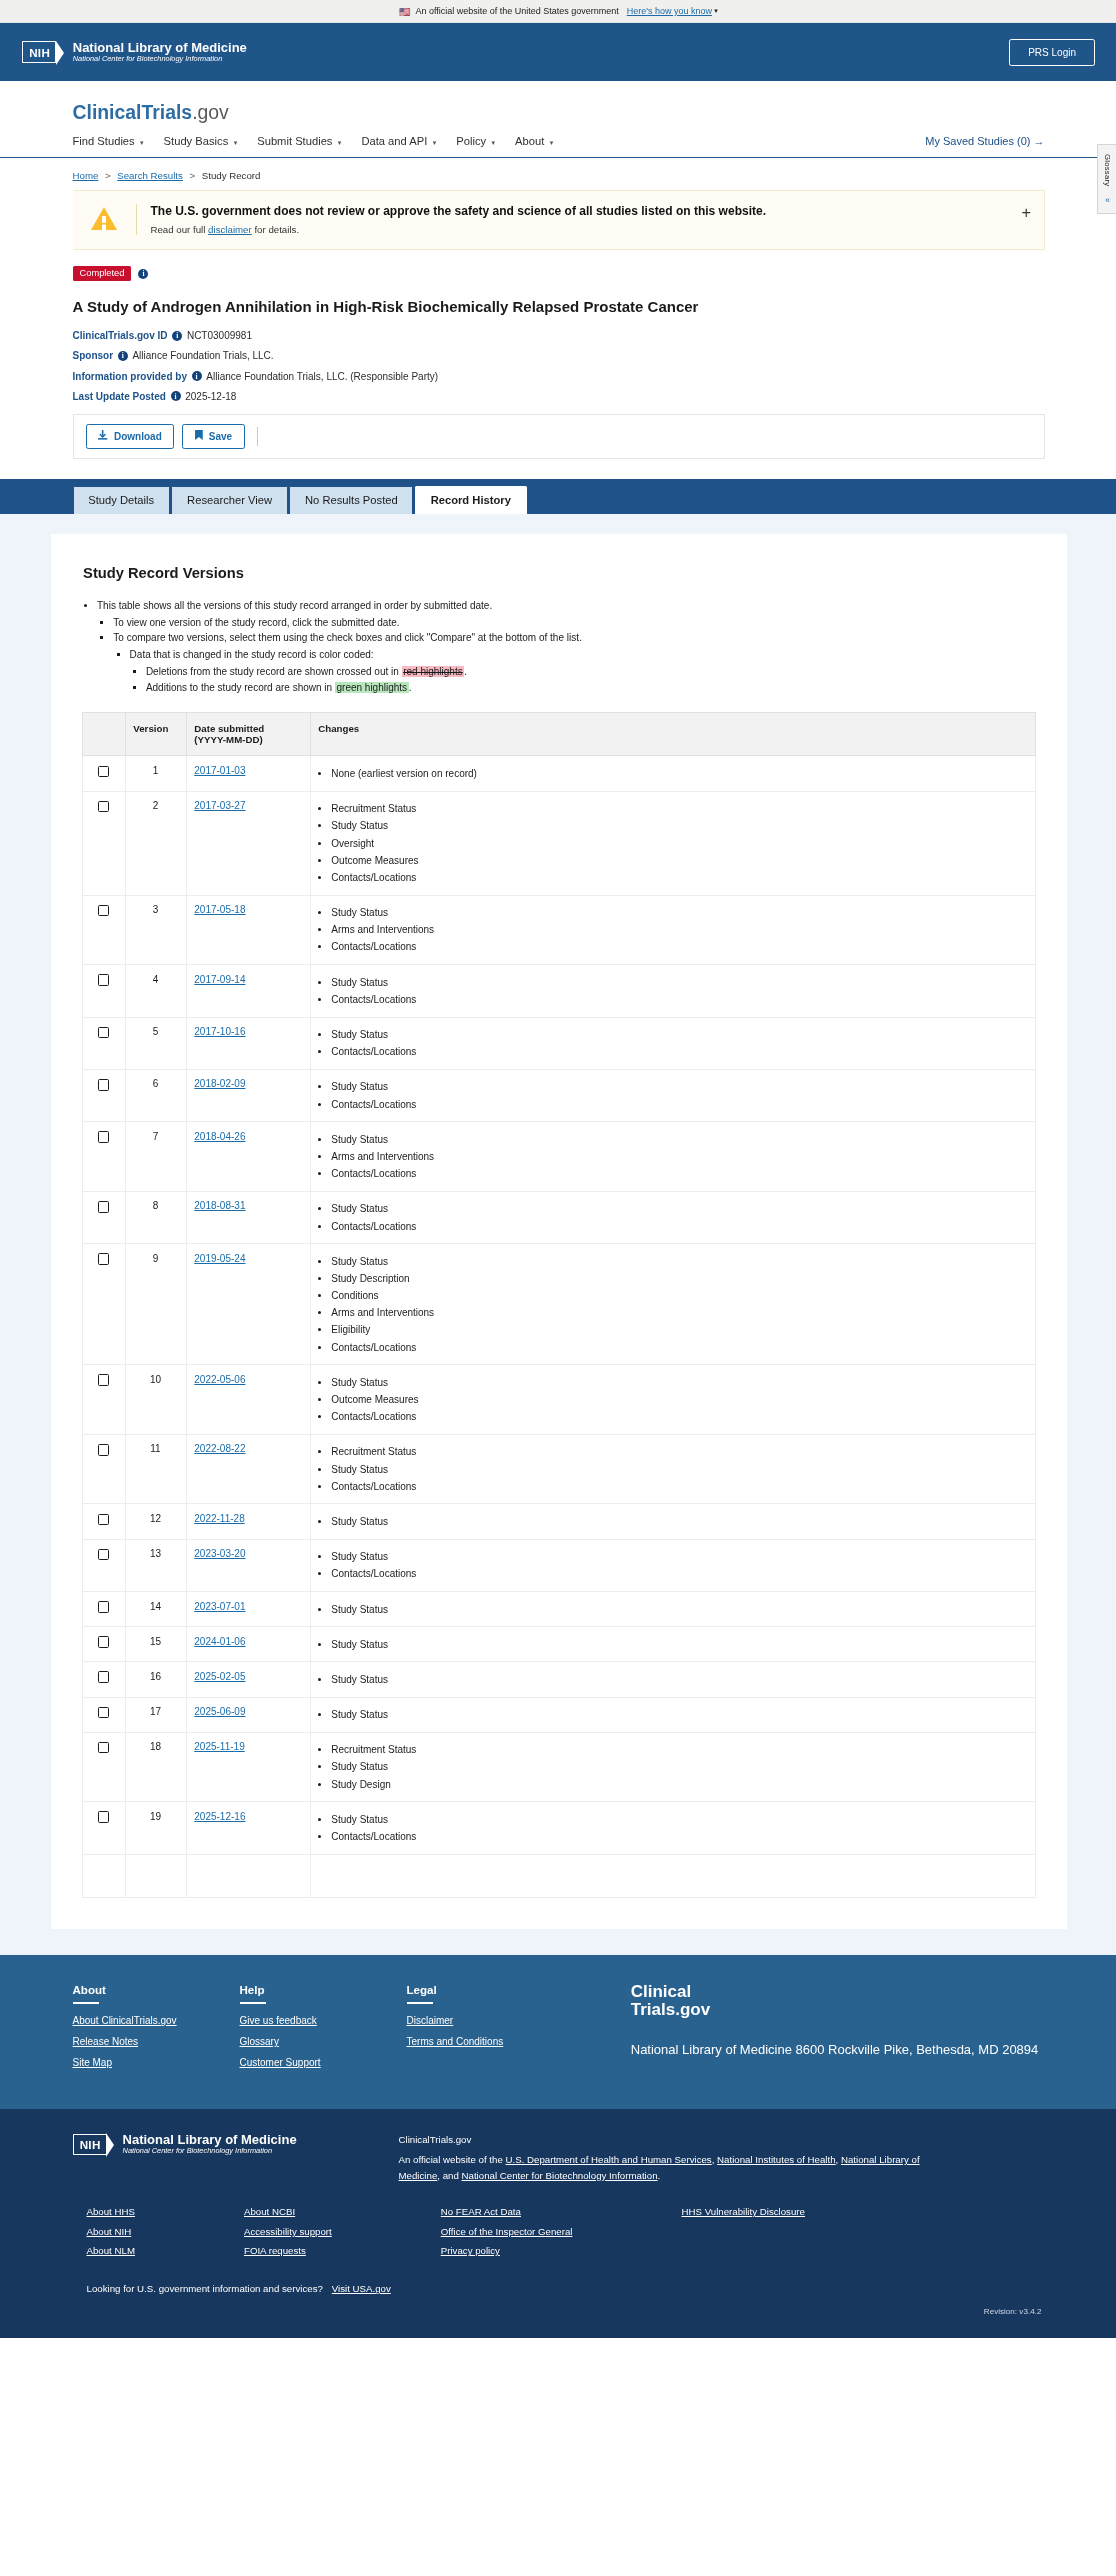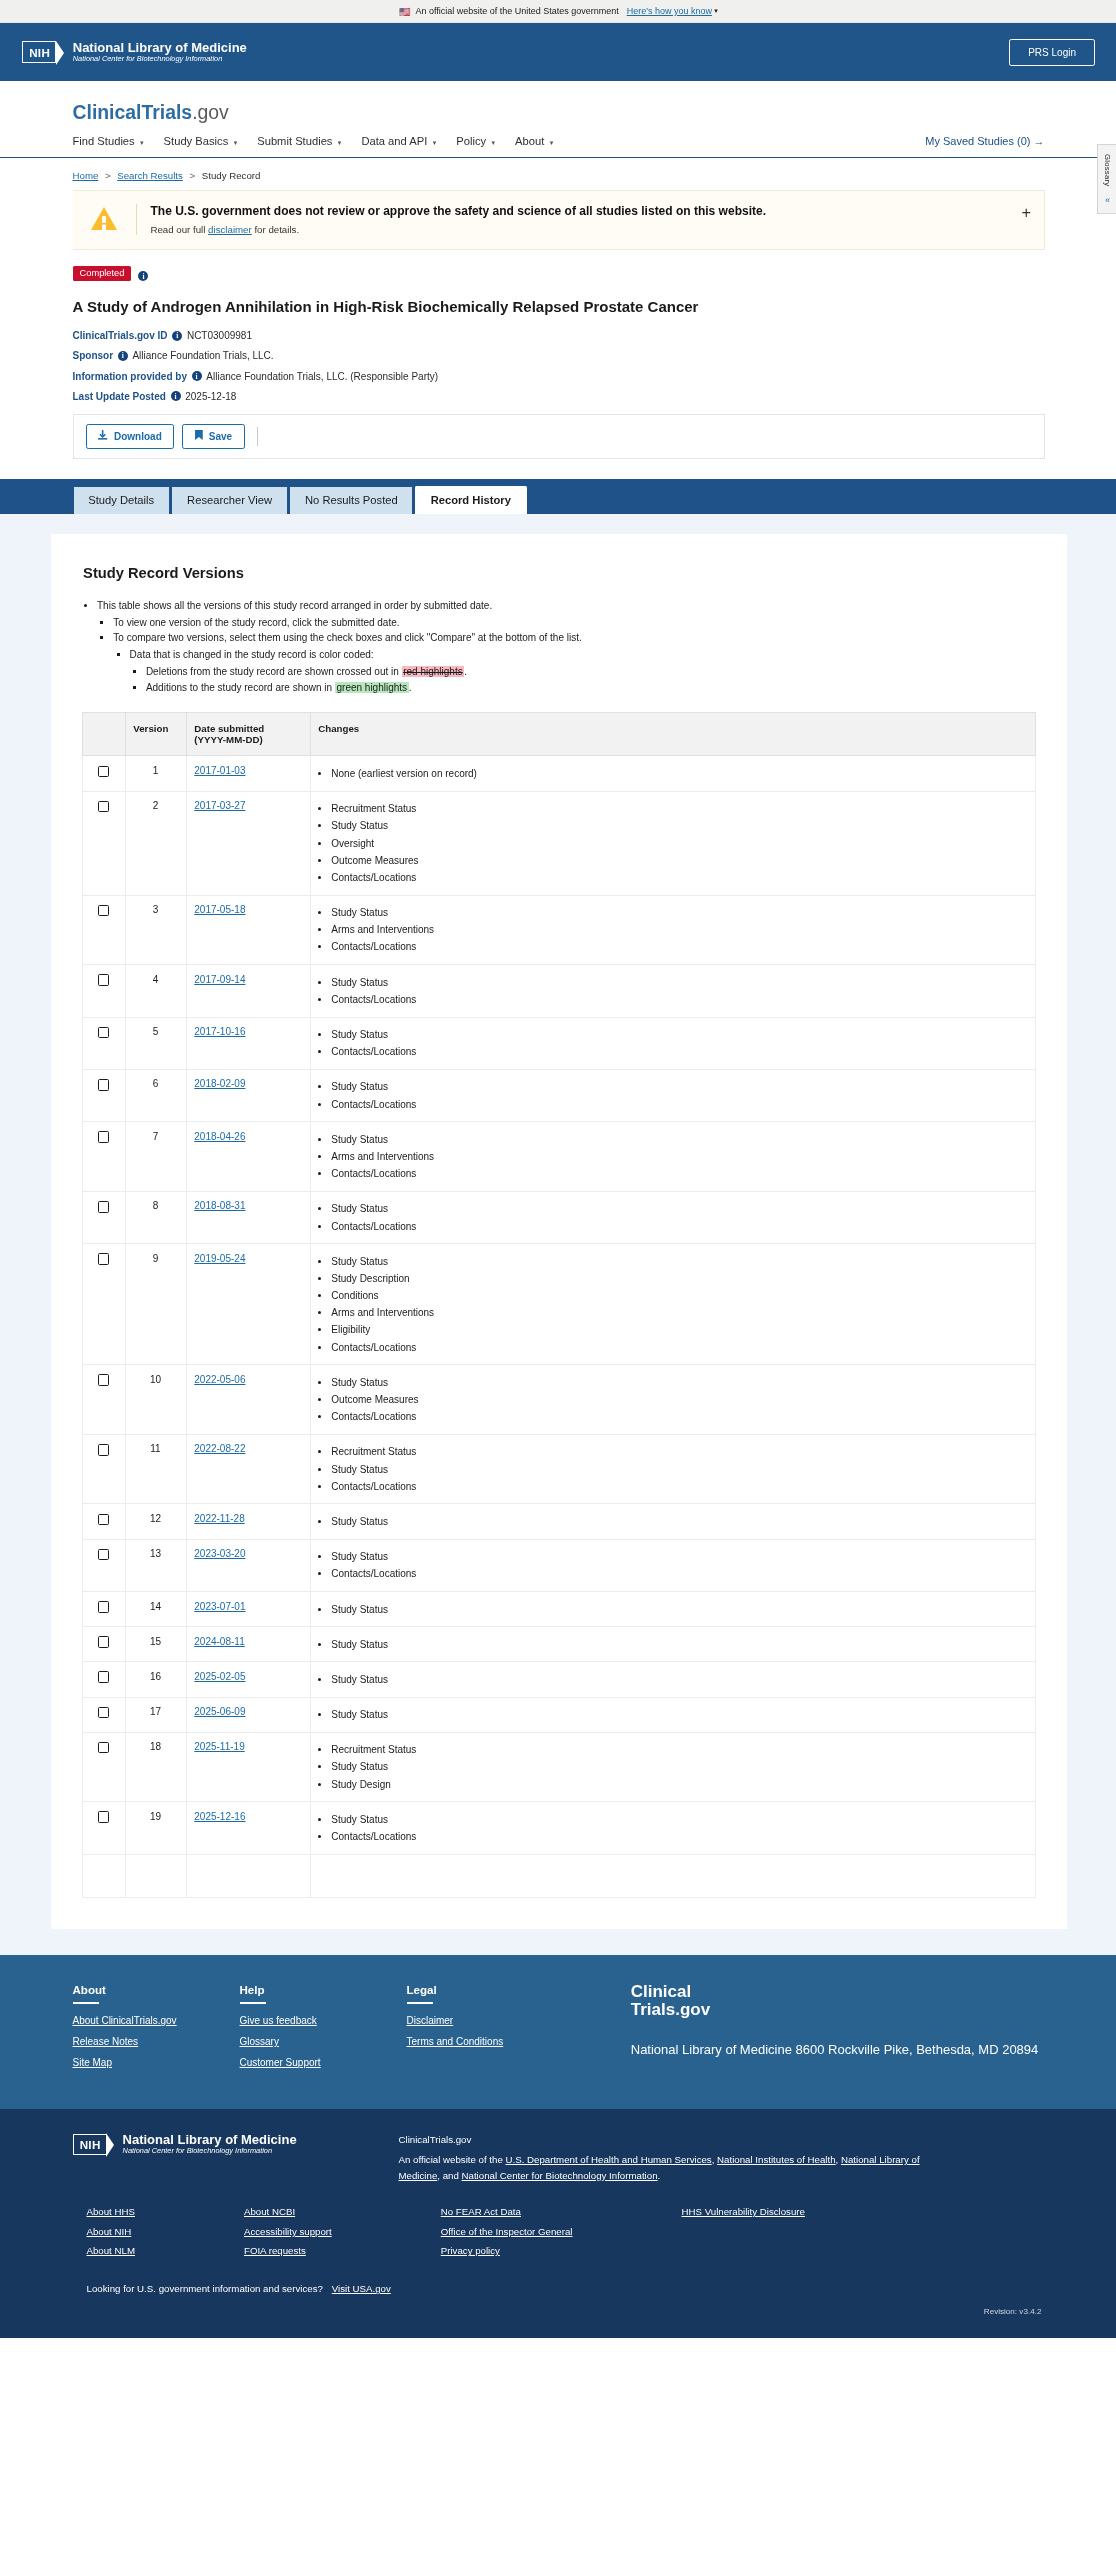--- a/index.html
+++ b/index.html
@@ -113,21 +113,21 @@
     box-shadow:0 8.5px 0 0 #fff;
   }
   .alert .divider{ width:0.8px; background:#e3dcae; align-self:stretch; margin:0 14px 0 18.6px;}
   .alert .body { flex:1; }
   .alert .title { font-weight:bold; font-size:12px; color:#111; margin-bottom:5.4px; }
   .alert .sub { font-size:9.7px; color:#333; }
   .alert .sub a { text-decoration:underline; }
   .alert .plus { font-size:16.3px; color:#333; padding-left:15.5px; line-height:1; cursor:pointer;}
 
   
-  .status-row { margin:15.5px 0 0 0; display:flex; align-items:flex-end; gap:7px;}
+  .status-row { margin:15.5px 0 0 0; display:flex; align-items:center; gap:7px;}
   .badge-completed {
     background:#c8102e; color:#fff; font-size:9.3px;
     padding:2.3px 7px 3.1px 7px; border-radius:1.6px; font-weight:normal;
   }
   .info-i {
     width:10px;height:10px;border-radius:50%;background:#14427a;color:#fff;
     font-size:7.4px;font-weight:bold;display:inline-flex;align-items:center;justify-content:center;
     font-family:"Liberation Serif", serif; flex:0 0 auto; cursor:pointer;
   }
   h1.study-title { font-size:15px; margin:16.3px 0 15.5px 0; color:#1b1b1b; font-weight:bold;}
@@ -541,21 +541,21 @@
               <td class="c-date"><a href="#">2023-07-01</a></td>
               <td>
                 <ul class="changes">
                   <li>Study Status</li>
                 </ul>
               </td>
             </tr>
             <tr>
               <td class="c-check"><span class="chk"></span></td>
               <td class="c-ver">15</td>
-              <td class="c-date"><a href="#">2024-08-11</a></td>
+              <td class="c-date"><a href="#">2024-01-06</a></td>
               <td>
                 <ul class="changes">
                   <li>Study Status</li>
                 </ul>
               </td>
             </tr>
             <tr>
               <td class="c-check"><span class="chk"></span></td>
               <td class="c-ver">16</td>
               <td class="c-date"><a href="#">2025-02-05</a></td>

